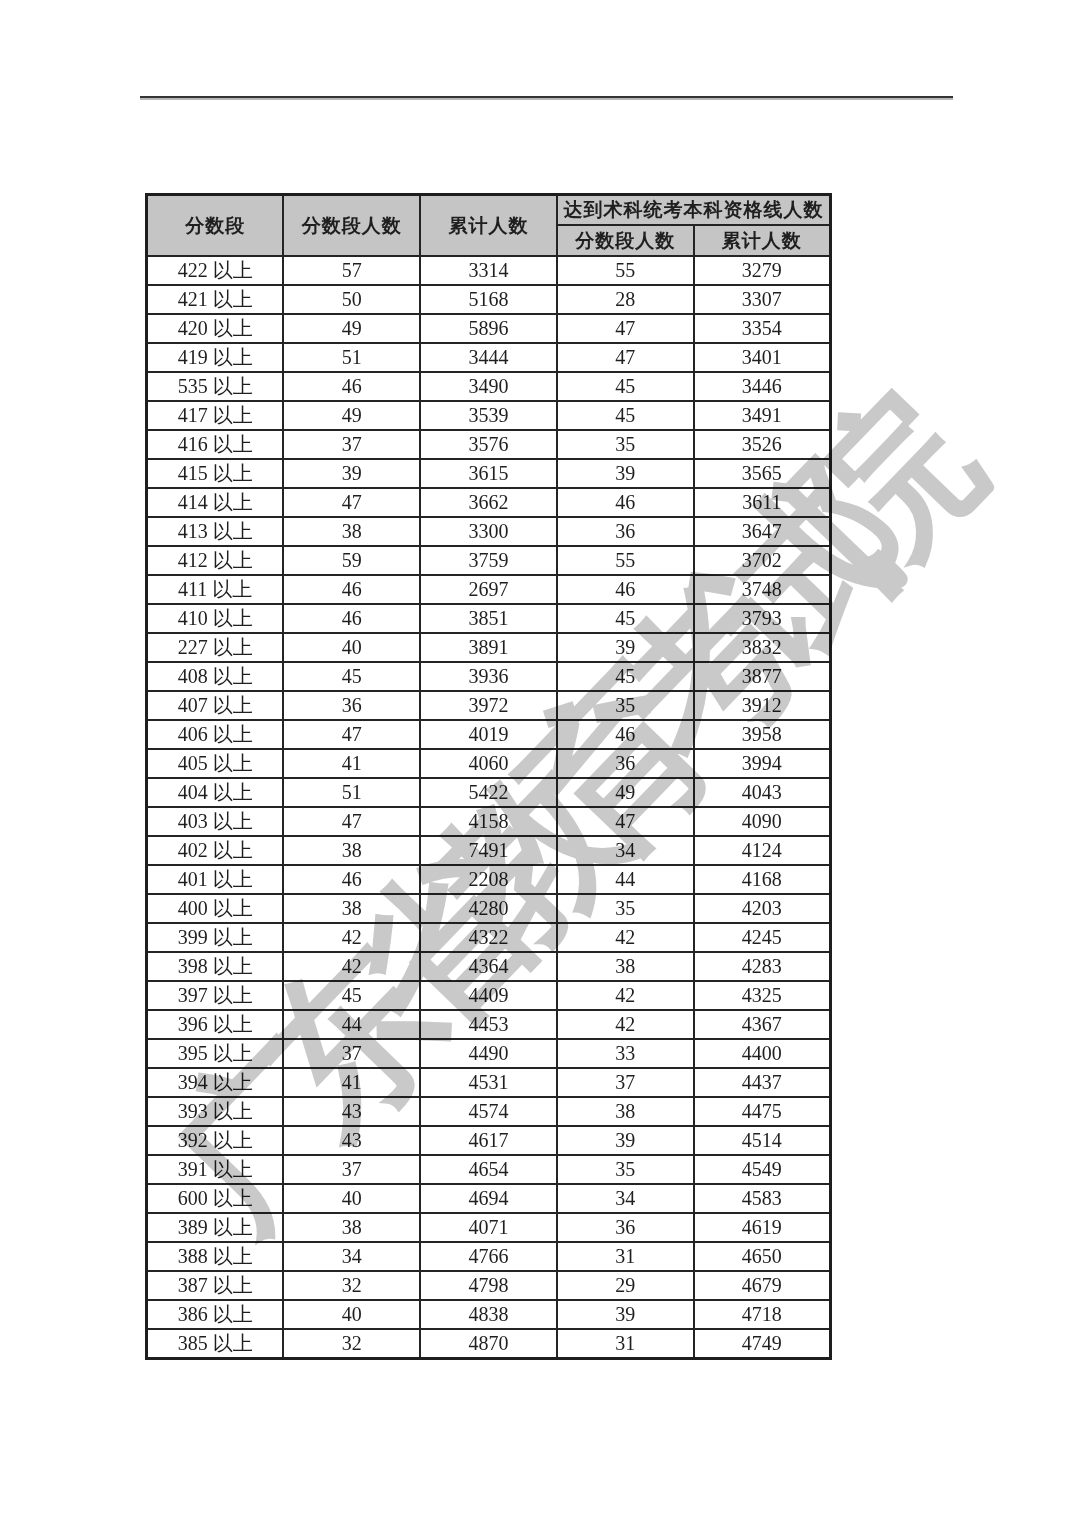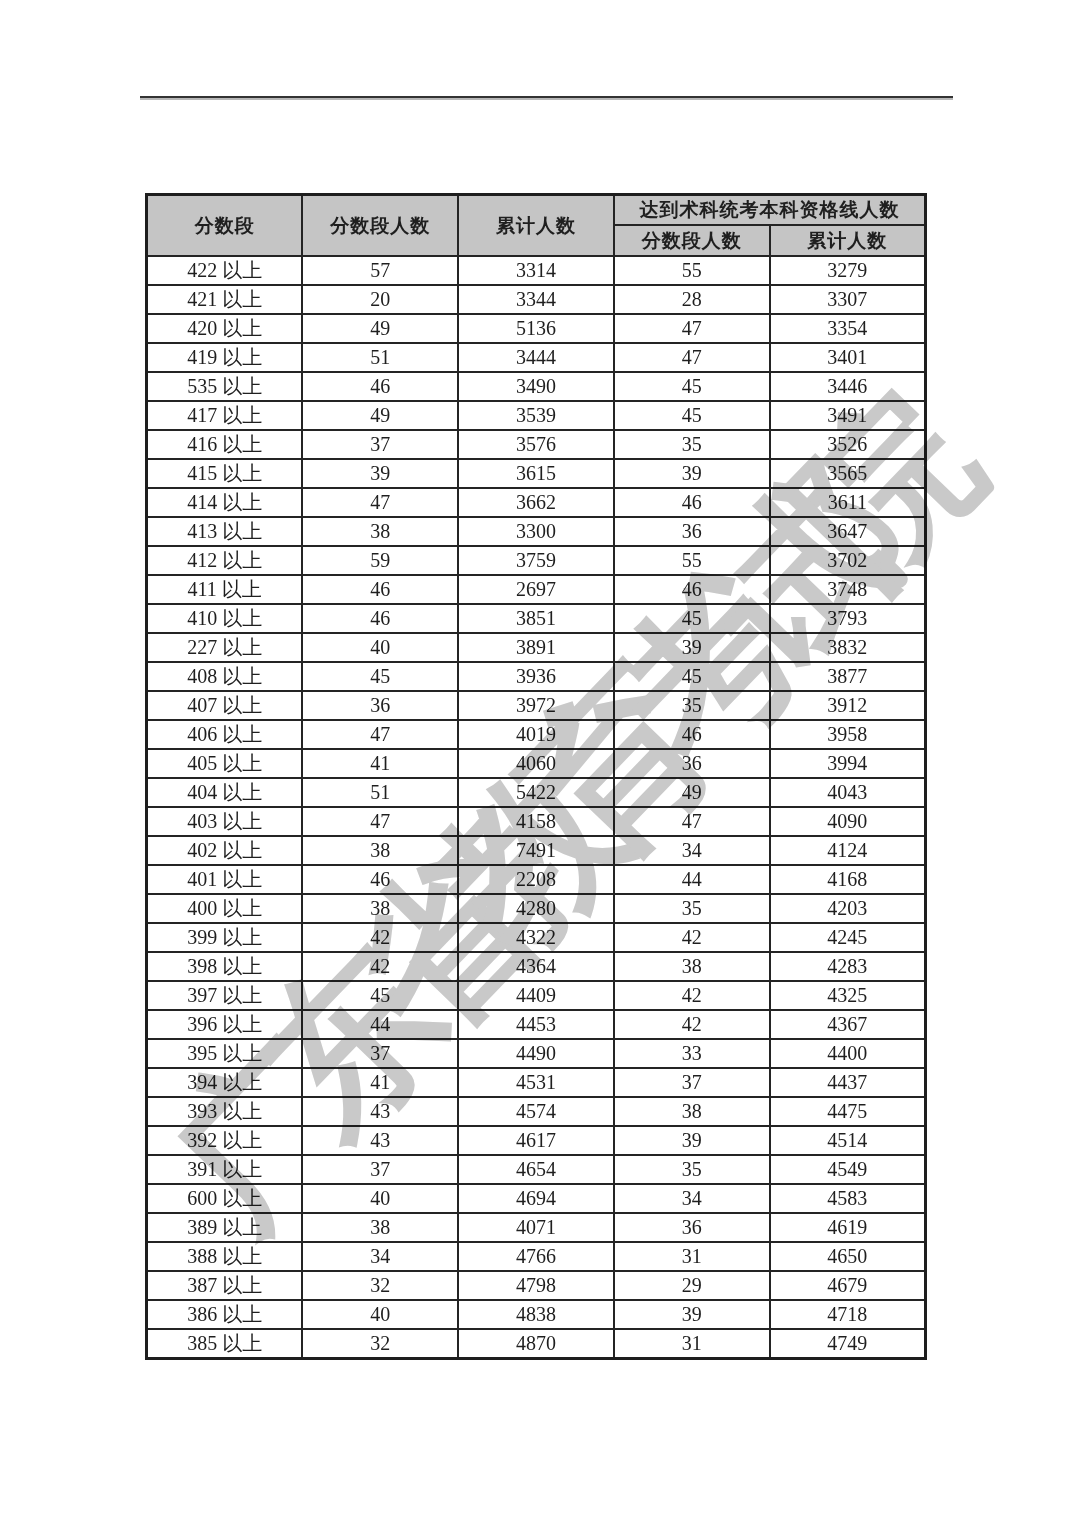--- a/index.html
+++ b/index.html
@@ -21,21 +21,21 @@
     top: 96px;
     width: 813px;
     height: 2px;
     background: #333333;
     box-shadow: 0 2px 0 #b8b8b8;
   }
   table.score-table {
     position: absolute;
     left: 145px;
     top: 193px;
-    width: 782px;
+    width: 687px;
     border-collapse: collapse;
     table-layout: fixed;
     border: 3px solid #1e1e1e;
   }
   table.score-table col { width: 20%; }
   table.score-table th,
   table.score-table td {
     border: 2px solid #242424;
     text-align: center;
     vertical-align: middle;
@@ -104,29 +104,29 @@
   <tbody>
       <tr>
         <td>422 以上</td>
         <td>57</td>
         <td>3314</td>
         <td>55</td>
         <td>3279</td>
       </tr>
       <tr>
         <td>421 以上</td>
-        <td>20</td>
-        <td>3344</td>
+        <td>50</td>
+        <td>5168</td>
         <td>28</td>
         <td>3307</td>
       </tr>
       <tr>
         <td>420 以上</td>
         <td>49</td>
-        <td>5136</td>
+        <td>5896</td>
         <td>47</td>
         <td>3354</td>
       </tr>
       <tr>
         <td>419 以上</td>
         <td>51</td>
         <td>3444</td>
         <td>47</td>
         <td>3401</td>
       </tr>

